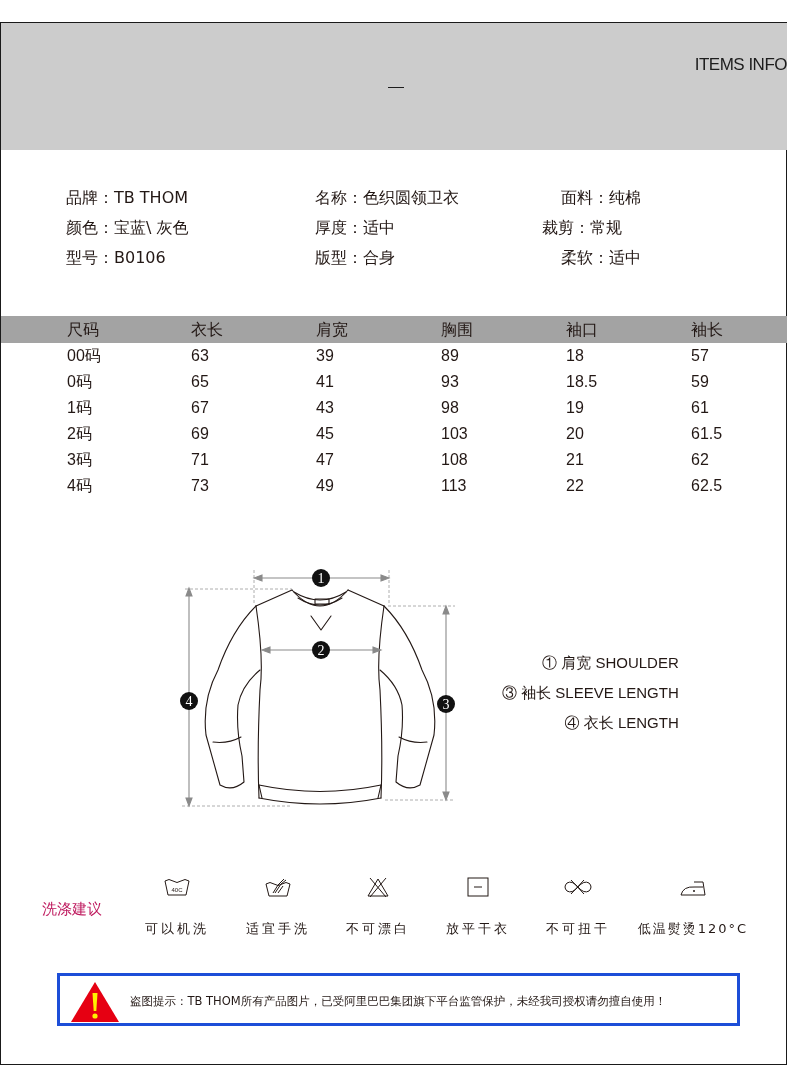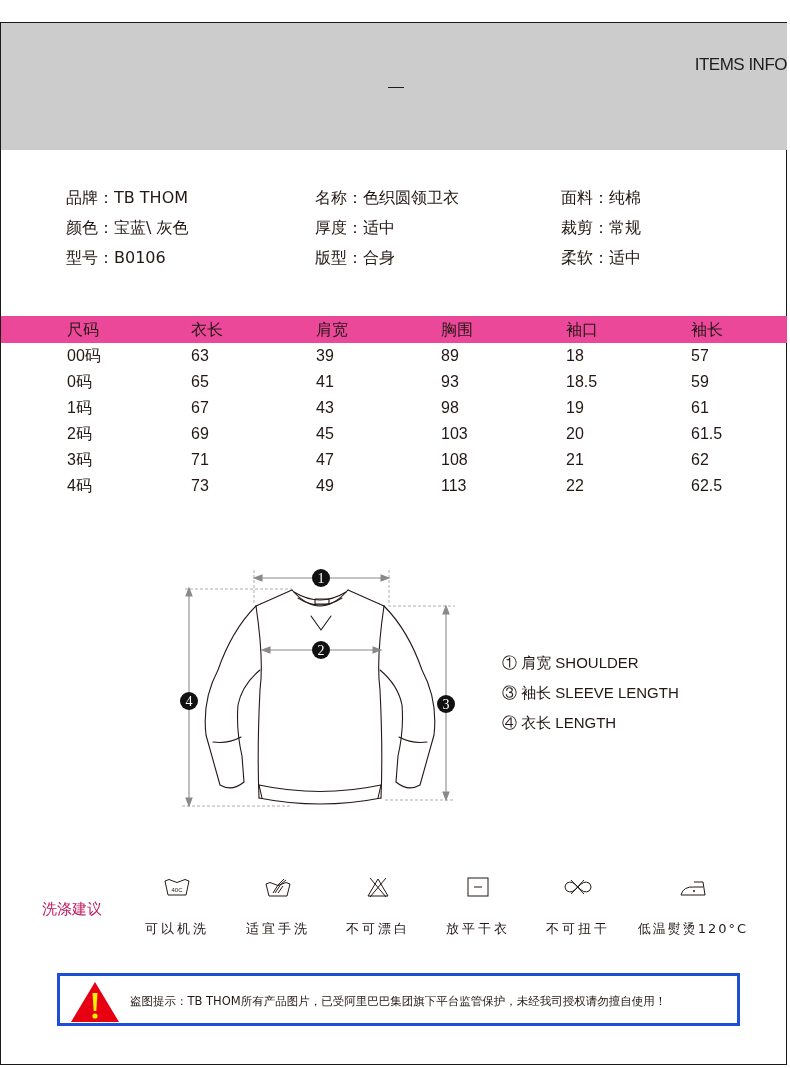--- a/index.html
+++ b/index.html
@@ -12,28 +12,28 @@
                font-family: "Liberation Sans", sans-serif; font-size: 17px; letter-spacing: -0.5px; color: #1d1d1d; }
   .header-dash { position: absolute; left: 387px; top: 64px; width: 16px; height: 1px; background: #1d1d1d; }
   .header-cn { position: absolute; left: 0; width: 100%; top: 71px; text-align: center;
                font-size: 16px; color: #1d1d1d; }
 
   .specs { position: absolute; left: 0; top: 186px; width: 790px; }
   .spec { position: absolute; font-size: 16px; color: #231815; white-space: nowrap; height: 24px; line-height: 24px; }
   .spec .lbl, .spec .val { display: inline; }
 
   .size-table { position: absolute; left: 1px; top: 316px; width: 786px; }
-  .size-head { height: 27px; background: #ec4899; position: relative; }
+  .size-head { height: 27px; background: #a3a3a3; position: relative; }
   .size-row { height: 26px; position: relative; padding-left: 11px; }
   .cell { position: absolute; top: 0; font-size: 16px; line-height: 27px; color: #231815;
           font-family: "Liberation Sans", sans-serif; }
   .size-row .cell { line-height: 26px; }
 
   .diagram { position: absolute; left: 170px; top: 560px; width: 300px; height: 250px; }
-  .legend { position: absolute; left: 502px; top: 648px; }
+  .legend { position: absolute; left: 502px; top: 648px; text-align: right; }
   .legend-item { height: 30px; line-height: 30px; font-size: 15px; color: #231815; white-space: nowrap;
                  font-family: "Liberation Sans", sans-serif; }
 
   .care-title { position: absolute; left: 42px; top: 900px; font-size: 15px; color: #be185d; }
   .care { position: absolute; top: 876px; width: 120px; text-align: center; }
   .care .ico { height: 22px; display: block; margin: 0 auto; }
   .care .lbl { display: block; margin-top: 22px; font-size: 13px; letter-spacing: 3px; color: #231815; white-space: nowrap; }
 
   .warning { position: absolute; left: 57px; top: 973px; width: 683px; height: 53px;
              border: 3px solid #1d4ed8; box-sizing: border-box; padding-left: 44px; }
@@ -50,21 +50,21 @@
   <div class="header-dash"></div>
 </div>
 
 <div class="specs">
   <div class="spec" style="left:66px;top:0px;"><span class="lbl">品牌：</span><span class="val">TB THOM</span></div>
   <div class="spec" style="left:315px;top:0px;"><span class="lbl">名称：</span><span class="val">色织圆领卫衣</span></div>
   <div class="spec" style="left:561px;top:0px;"><span class="lbl">面料：</span><span class="val">纯棉</span></div>
 
   <div class="spec" style="left:66px;top:30px;"><span class="lbl">颜色：</span><span class="val">宝蓝\ 灰色</span></div>
   <div class="spec" style="left:315px;top:30px;"><span class="lbl">厚度：</span><span class="val">适中</span></div>
-  <div class="spec" style="left:561px;top:30px;"><span class="lbl">裁剪：</span><span class="val">常规</span></div>
+  <div class="spec" style="left:542px;top:30px;"><span class="lbl">裁剪：</span><span class="val">常规</span></div>
 
   <div class="spec" style="left:66px;top:60px;"><span class="lbl">型号：</span><span class="val">B0106</span></div>
   <div class="spec" style="left:315px;top:60px;"><span class="lbl">版型：</span><span class="val">合身</span></div>
   <div class="spec" style="left:561px;top:60px;"><span class="lbl">柔软：</span><span class="val">适中</span></div>
 </div>
 
 <div class="size-table">
   <div class="size-head">
     <span class="cell" style="left:66px">尺码</span>
     <span class="cell" style="left:190px">衣长</span>

